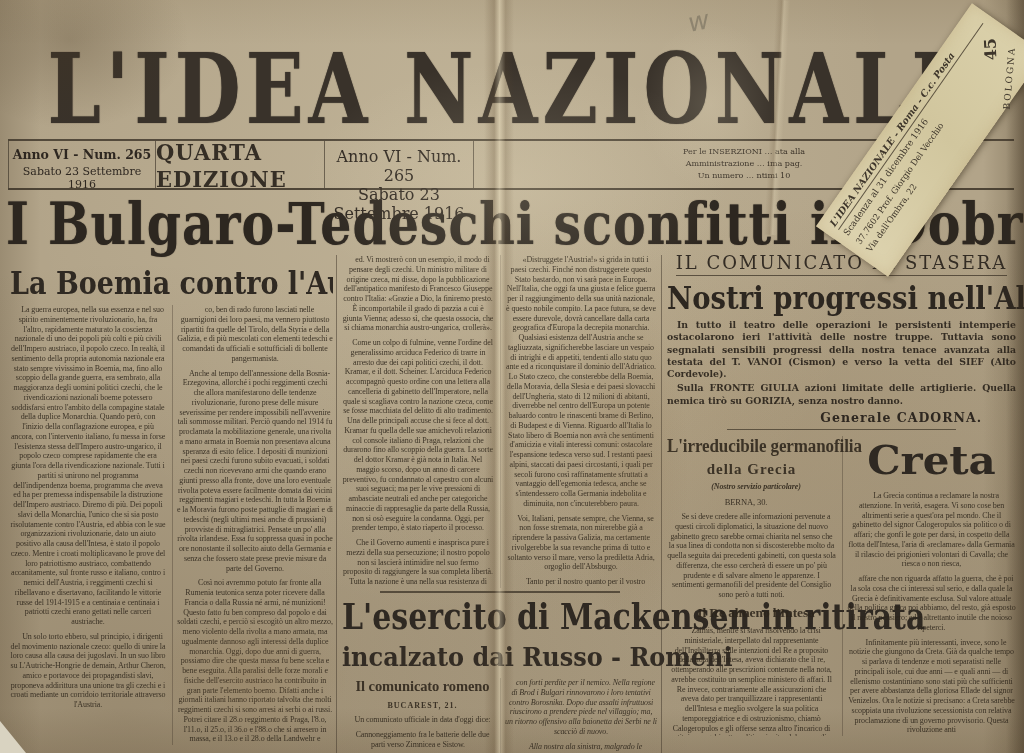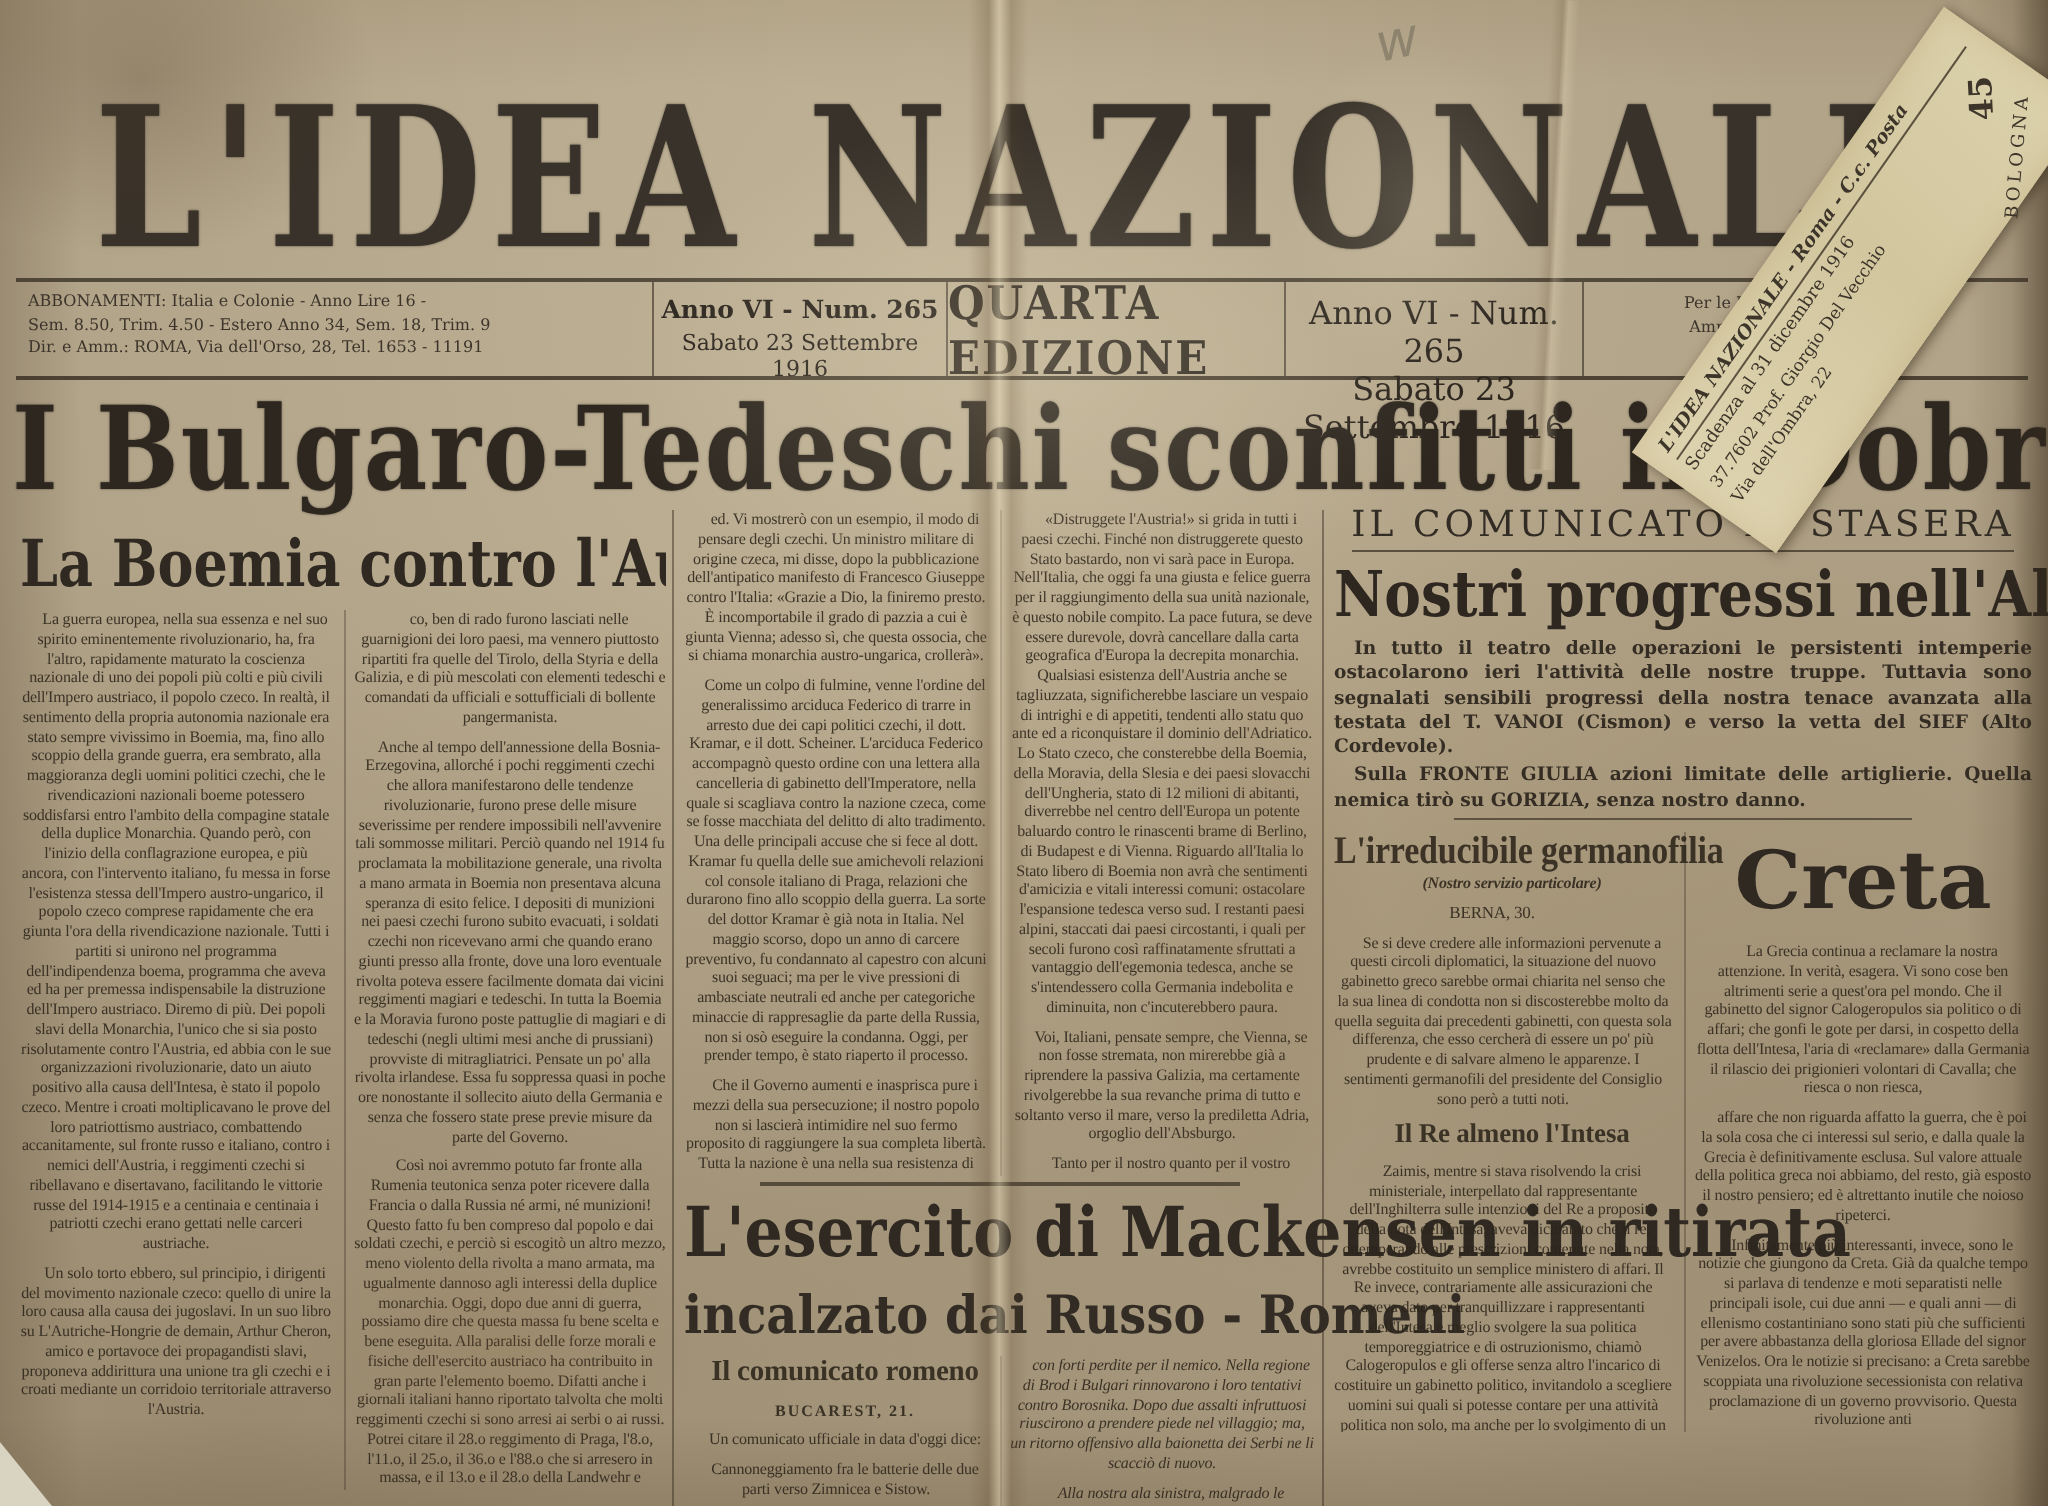--- a/index.html
+++ b/index.html
@@ -126,25 +126,20 @@
   <div class="stain s7"></div>
   <div class="fold"></div>
   <div class="fold2"></div>
   <div class="pencil">w</div>
 
   <header class="masthead">
     <h1>L'IDEA NAZIONALE</h1>
   </header>
 
   <div class="info-bar">
-    <div class="cell info-left">
-      <div>ABBONAMENTI: Italia e Colonie - Anno Lire 16 -</div>
-      <div>Sem. 8.50, Trim. 4.50 - Estero Anno 34, Sem. 18, Trim. 9</div>
-      <div>Dir. e Amm.: ROMA, Via dell'Orso, 28, Tel. 1653 - 11191</div>
-    </div>
     <div class="cell ed-box">
       <div class="l1">Anno VI - Num. 265</div>
       <div class="l2">Sabato 23 Settembre 1916</div>
     </div>
     <div class="cell ed-label">QUARTA EDIZIONE</div>
     <div class="cell ed-box2">
       <div class="l1">Anno VI - Num. 265</div>
       <div class="l2">Sabato 23 Settembre 1916</div>
     </div>
     <div class="cell info-right">
@@ -206,24 +201,26 @@
     </div>
   </section>
 
   <section class="sec-right">
     <p class="r-kicker"><span>IL COMUNICATO DI STASERA</span></p>
     <h3 class="r-headline">Nostri progressi nell'Alto Cismon</h3>
     <div class="comunicato">
         <p>In tutto il teatro delle operazioni le persistenti intemperie ostacolarono ieri l'attività delle nostre truppe. Tuttavia sono segnalati sensibili progressi della nostra tenace avanzata alla testata del T. VANOI (Cismon) e verso la vetta del SIEF (Alto Cordevole).</p>
         <p>Sulla FRONTE GIULIA azioni limitate delle artiglierie. Quella nemica tirò su GORIZIA, senza nostro danno.</p>
       </div>
+    <p class="signature">Generale CADORNA.</p>
     <div class="r-rule"></div>
     <div class="cols2 ruled r-cols">
       <div class="col">
         <h4 class="grc-h1">L'irreducibile germanofilia</h4>
+        <h4 class="grc-h2">della Grecia</h4>
         <p class="grc-note">(Nostro servizio particolare)</p>
         <p class="grc-date">BERNA, 30.</p>
         <div>
             <p>Se si deve credere alle informazioni pervenute a questi circoli diplomatici, la situazione del nuovo gabinetto greco sarebbe ormai chiarita nel senso che la sua linea di condotta non si discosterebbe molto da quella seguita dai precedenti gabinetti, con questa sola differenza, che esso cercherà di essere un po' più prudente e di salvare almeno le apparenze. I sentimenti germanofili del presidente del Consiglio sono però a tutti noti.</p>
           </div>
         <p class="grc-sub">Il Re almeno l'Intesa</p>
         <div>
             <p>Zaimis, mentre si stava risolvendo la crisi ministeriale, interpellato dal rappresentante dell'Inghilterra sulle intenzioni del Re a proposito della nota dell'Intesa, aveva dichiarato che il re, ottemperando alle prescrizioni contenute nella nota, avrebbe costituito un semplice ministero di affari. Il Re invece, contrariamente alle assicurazioni che aveva dato per tranquillizzare i rappresentanti dell'Intesa e meglio svolgere la sua politica temporeggiatrice e di ostruzionismo, chiamò Calogeropulos e gli offerse senza altro l'incarico di costituire un gabinetto politico, invitandolo a scegliere uomini sui quali si potesse contare per una attività politica non solo, ma anche per lo svolgimento di un programma conforme alle vedute del sovrano.</p>
           </div>
       </div>

